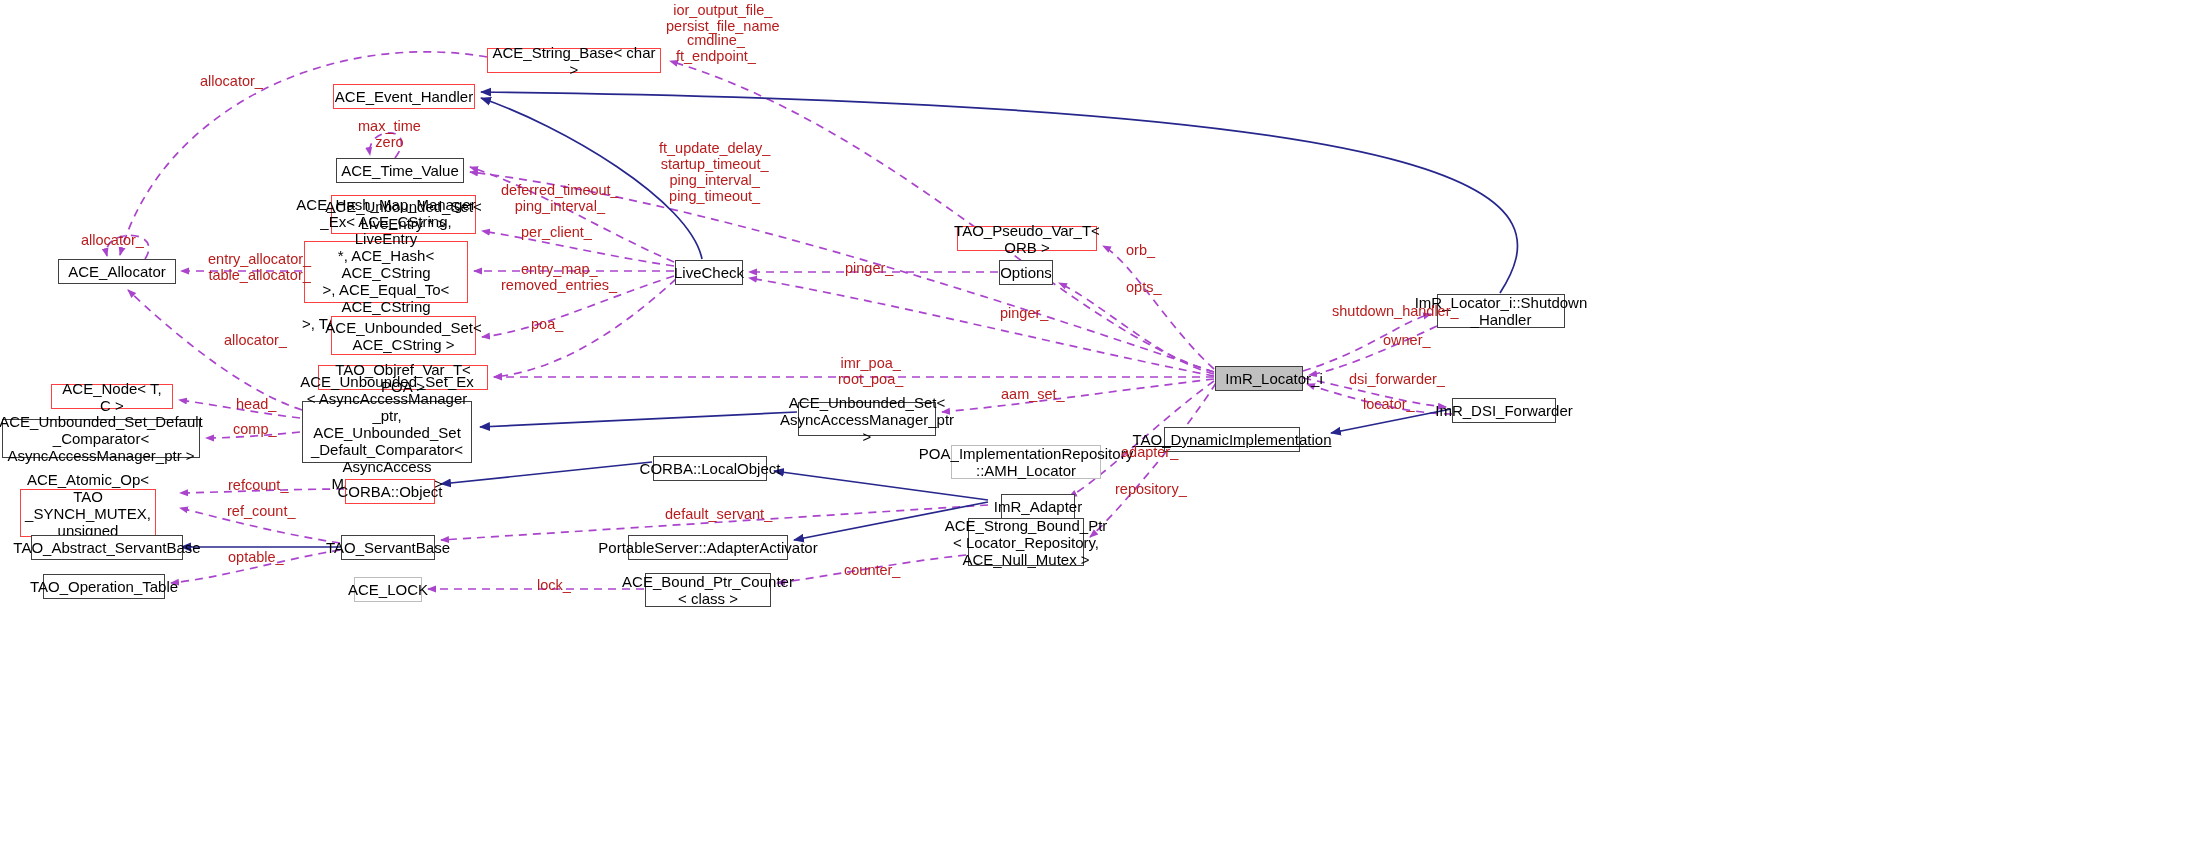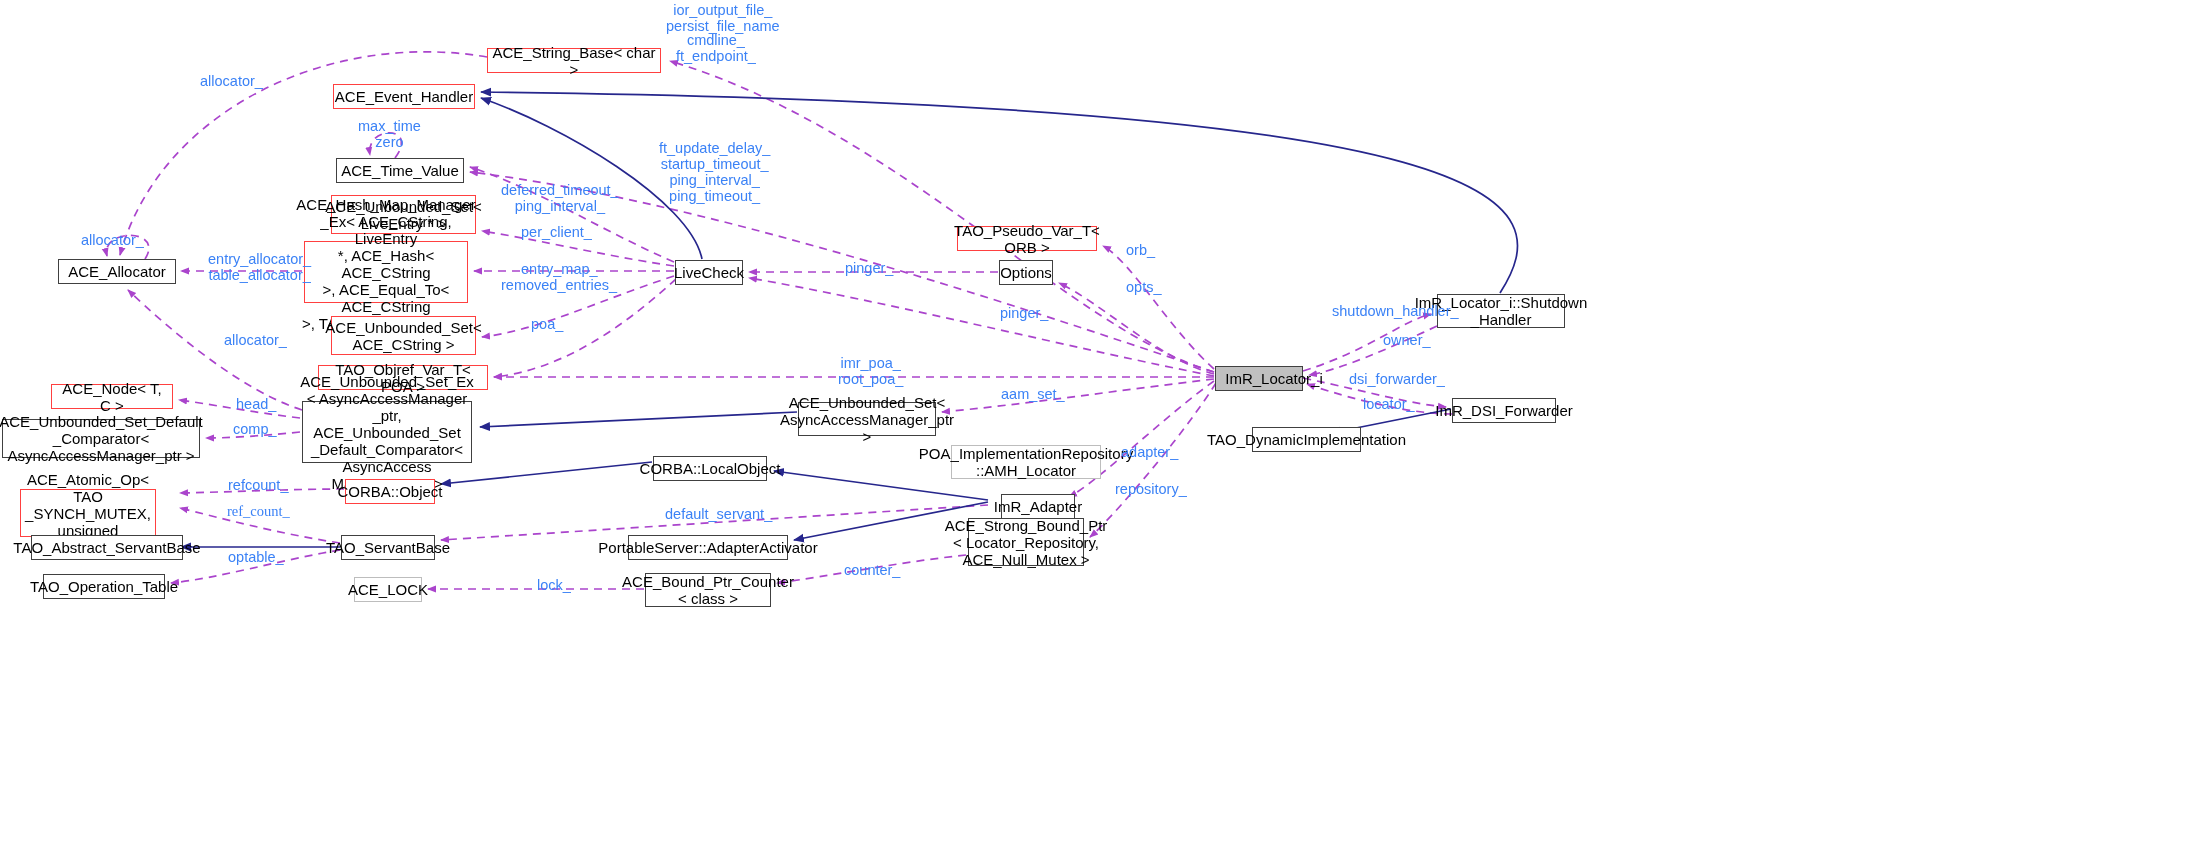--- a/index.html
+++ b/index.html
@@ -28,21 +28,21 @@
     padding:2px 4px;
     z-index:3;
   }
   .node.red{border:1.6px solid #ff4040;}
   .node.gray-border{border:1.4px solid #bdbdbd;}
   .node.current{background:#c0c0c0;border:1.6px solid #404040;}
   .elabel{
     position:absolute;
     font-size:14.5px;
     line-height:16px;
-    color:#3b82f6;
+    color:#b91c1c;
     text-align:center;
     white-space:pre-line;
     z-index:4;
     pointer-events:none;
   }
 </style>
 </head>
 <body>
 
 <div id="canvas">
@@ -184,21 +184,21 @@
       <div class="node red" style="left: 957px; top: 226px; width: 140px; height: 25px;">TAO_Pseudo_Var_T&lt; ORB &gt;</div>
       <div class="node" style="left: 798px; top: 402px; width: 138px; height: 34px;">ACE_Unbounded_Set&lt;
 AsyncAccessManager_ptr &gt;</div>
       <div class="node gray-border" style="left: 951px; top: 445px; width: 150px; height: 34px;">POA_ImplementationRepository
 ::AMH_Locator</div>
       <div class="node" style="left: 989px; top: 494px; width: 74px; height: 25px; margin-left: 12px;">ImR_Adapter</div>
       <div class="node" style="left: 968px; top: 518px; width: 116px; height: 48px;">ACE_Strong_Bound_Ptr
 &lt; Locator_Repository,
 ACE_Null_Mutex &gt;</div>
       <div class="node current" style="left: 1215px; top: 366px; width: 88px; height: 25px; padding-left: 34px;">ImR_Locator_i</div>
-      <div class="node" style="left: 1252px; top: 427px; width: 109px; height: 25px;">TAO_DynamicImplementation</div>
+      <div class="node" style="left: 1164px; top: 427px; width: 136px; height: 25px; text-decoration: underline;">TAO_DynamicImplementation</div>
       <div class="node" style="left: 1437px; top: 294px; width: 128px; height: 34px;">ImR_Locator_i::Shutdown
 _Handler</div>
       <div class="node" style="left: 1452px; top: 398px; width: 104px; height: 25px;">ImR_DSI_Forwarder</div>
     </div>
   <div id="labels">
       <div class="elabel" style="left: 666px; top: 2px;">ior_output_file_
 persist_file_name</div>
       <div class="elabel" style="left: 676px; top: 32px;">cmdline_
 ft_endpoint_</div>
       <div class="elabel" style="left: 200px; top: 73px;">allocator_</div>
@@ -227,20 +227,20 @@
       <div class="elabel" style="left: 838px; top: 355px;">imr_poa_
 root_poa_</div>
       <div class="elabel" style="left: 1349px; top: 371px;">dsi_forwarder_</div>
       <div class="elabel" style="left: 236px; top: 396px; text-align: right;">head_</div>
       <div class="elabel" style="left: 1001px; top: 386px;">aam_set_</div>
       <div class="elabel" style="left: 1363px; top: 396px;">locator_</div>
       <div class="elabel" style="left: 233px; top: 421px;">comp_</div>
       <div class="elabel" style="left: 1121px; top: 444px;">adapter_</div>
       <div class="elabel" style="left: 228px; top: 477px;">refcount_</div>
       <div class="elabel" style="left: 1115px; top: 481px;">repository_</div>
-      <div class="elabel" style="left: 227px; top: 503px; font-family: Liberation Serif, serif;">ref_count_</div>
+      <div class="elabel" style="left: 227px; top: 503px;">ref_count_</div>
       <div class="elabel" style="left: 665px; top: 506px;">default_servant_</div>
       <div class="elabel" style="left: 228px; top: 549px;">optable_</div>
       <div class="elabel" style="left: 844px; top: 562px;">counter_</div>
       <div class="elabel" style="left: 537px; top: 577px;">lock_</div>
     </div>
 
 </div>
 
 </body></html>

